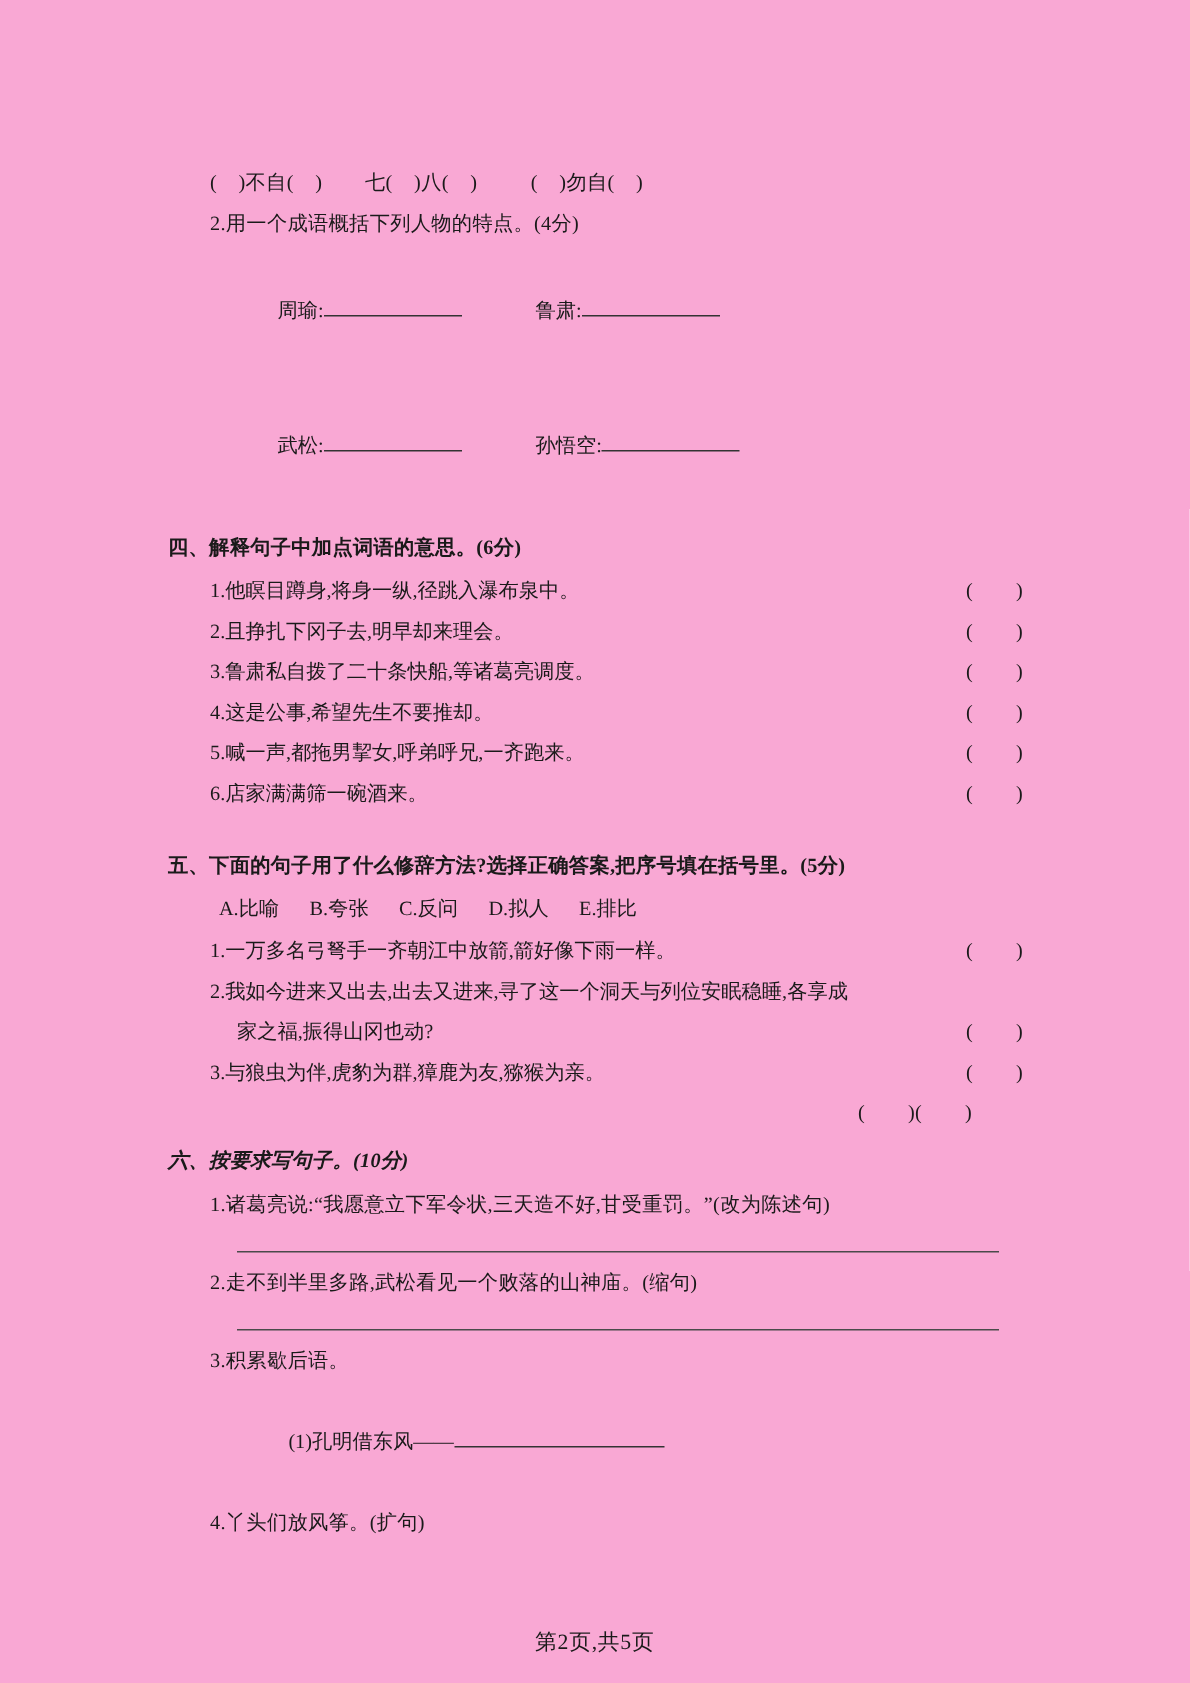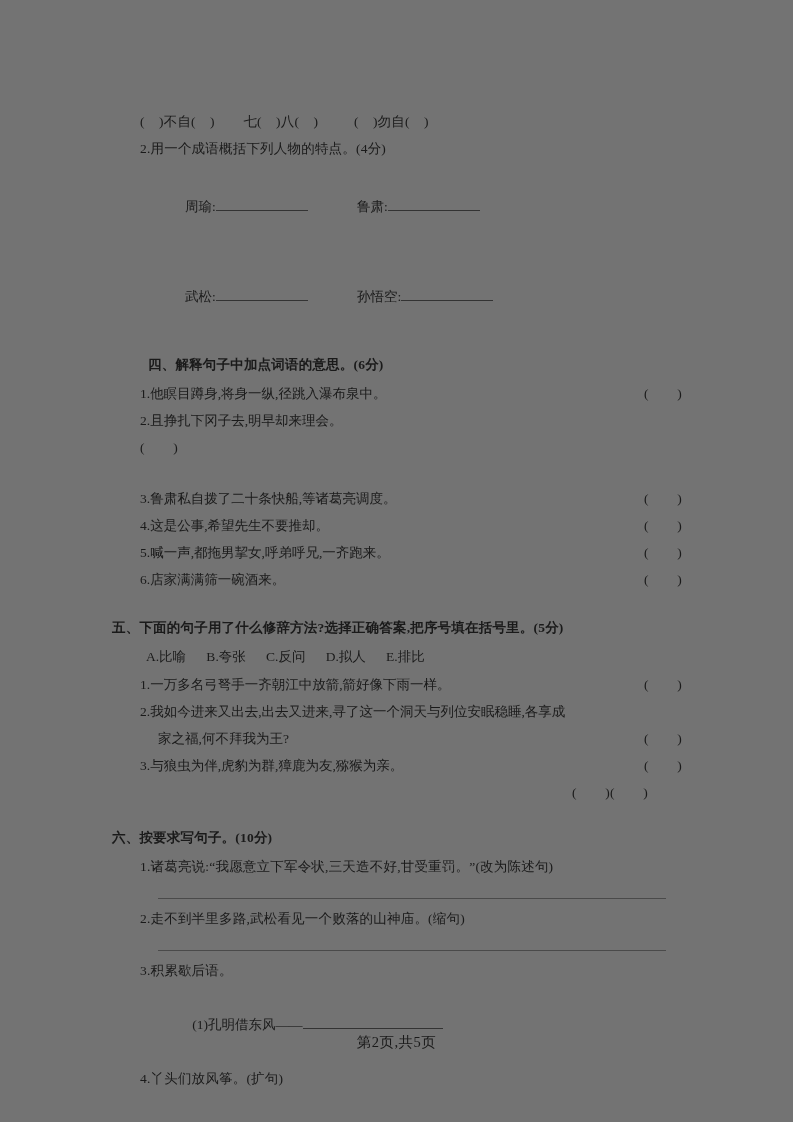--- a/index.html
+++ b/index.html
@@ -13,21 +13,21 @@
     font-family: "Liberation Serif", "DejaVu Serif", serif;
     color: #1a1a1a;
     position: relative;
     overflow: hidden;
   }
   .page {
     position: absolute;
     left: 0; top: 0;
     width: 793px;
     height: 1122px;
-    background: #737373;
+    background: #f9a8d4;
   }
   .content {
     position: absolute;
     left: 112px;
     top: 108px;
     width: 570px;
   }
   .line {
     font-size: 13.5px;
     line-height: 27px;
@@ -67,21 +67,21 @@
   }
   .options {
     font-size: 13.5px;
     line-height: 28px;
     white-space: pre;
     padding-left: 34px;
   }
   .footer {
     position: absolute;
     left: 0;
-    top: 1033px;
+    top: 1085px;
     width: 793px;
     text-align: center;
     font-size: 14.5px;
     letter-spacing: 0.5px;
   }
   .sub-line {
     font-size: 13.5px;
     line-height: 27px;
     white-space: pre;
     padding-left: 60px;
@@ -117,33 +117,33 @@
     </div>
     <div class="pair-row">
       <div class="cell1">
         <span>武松:</span><span class="blank b90"></span>
       </div>
       <div class="cell2">
         <span>孙悟空:</span><span class="blank b90"></span>
       </div>
     </div>
 
-    <div class="sec-head" style="margin-top:8px;margin-left:36px;">四、解释句子中加点词语的意思。(6分)</div>
+    <div class="sec-head" style="margin-top:8px;">四、解释句子中加点词语的意思。(6分)</div>
 
     <div class="row" style="padding-left:28px;">
       <span class="txt">1.他瞑目蹲身,将身一纵,径跳入瀑布泉中。</span>
       <span class="spacer"></span>
       <span class="paren">(        )</span>
     </div>
-    <div class="row" style="padding-left:28px;flex-direction:column;">
+    <div class="row" style="padding-left:28px;">
       <span class="txt">2.且挣扎下冈子去,明早却来理会。</span>
       <span class="spacer"></span>
       <span class="paren">(        )</span>
     </div>
-    <div class="row" style="padding-left:28px;margin-top:24px;">
+    <div class="row" style="padding-left:28px;">
       <span class="txt">3.鲁肃私自拨了二十条快船,等诸葛亮调度。</span>
       <span class="spacer"></span>
       <span class="paren">(        )</span>
     </div>
     <div class="row" style="padding-left:28px;">
       <span class="txt">4.这是公事,希望先生不要推却。</span>
       <span class="spacer"></span>
       <span class="paren">(        )</span>
     </div>
     <div class="row" style="padding-left:28px;">
@@ -163,36 +163,36 @@
     <div class="row" style="padding-left:28px;gap:36px;">
       <span class="txt">1.一万多名弓弩手一齐朝江中放箭,箭好像下雨一样。</span>
       <span class="spacer"></span>
       <span class="paren">(        )</span>
     </div>
 
     <div class="row" style="padding-left:28px;">
       <span class="txt">2.我如今进来又出去,出去又进来,寻了这一个洞天与列位安眠稳睡,各享成</span>
     </div>
     <div class="row" style="padding-left:46px;">
-      <span class="txt">家之福,何不拜我为王?</span>
+      <span class="txt">家之福,振得山冈也动?</span>
       <span class="spacer"></span>
       <span class="paren">(        )</span>
     </div>
 
     <div class="row" style="padding-left:28px;">
       <span class="txt">3.与狼虫为伴,虎豹为群,獐鹿为友,猕猴为亲。</span>
       <span class="spacer"></span>
       <span class="paren">(        )</span>
     </div>
 
     <div class="row" style="padding-left:28px; justify-content:flex-end;">
       <span class="paren" style="margin-right:34px;">(        )(        )</span>
     </div>
 
-    <div class="sec-head" style="margin-top:17px;">六、按要求写句子。(10分)</div>
+    <div class="sec-head" style="margin-top:4px;font-style:italic;">六、按要求写句子。(10分)</div>
 
     <div class="line indent1">1.诸葛亮说:“我愿意立下军令状,三天造不好,甘受重罚。”(改为陈述句)</div>
     <div class="full-rule"></div>
 
     <div class="line indent1">2.走不到半里多路,武松看见一个败落的山神庙。(缩句)</div>
     <div class="full-rule"></div>
 
     <div class="line indent1" style="margin-top:4px;">3.积累歇后语。</div>
 
     <div class="sub-line">

